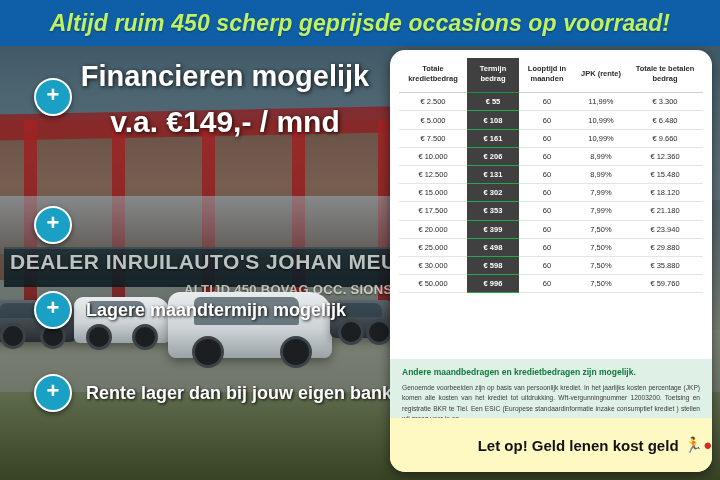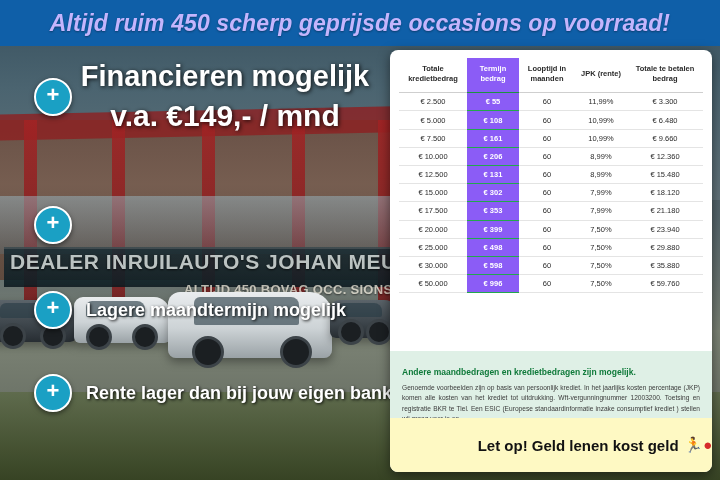--- a/index.html
+++ b/index.html
@@ -130,21 +130,21 @@
   .headline-bar {
     position: absolute;
     left: 0; top: 0;
     width: 720px; height: 46px;
     background: #0f5fa8;
     display: flex;
     align-items: center;
     justify-content: center;
   }
   .headline-bar .txt {
-    color: #c4b5fd;
+    color: #bef264;
     font-size: 23px;
     font-weight: bold;
     font-style: italic;
     letter-spacing: .1px;
     white-space: nowrap;
     text-shadow: 0 1px 2px rgba(0,0,0,.35);
   }
 
   
   .left-head {
@@ -154,21 +154,21 @@
     text-align: center;
     color: #ffffff;
   }
   .left-head .l1 {
     font-size: 29px;
     font-weight: bold;
     text-shadow: 1px 1px 4px rgba(0,0,0,.85);
     line-height: 1.15;
   }
   .left-head .l2 {
-    margin-top: 6px;
+    margin-top: 12px;
     font-size: 30px;
     font-weight: bold;
     text-shadow: 1px 1px 4px rgba(0,0,0,.85);
     line-height: 1.15;
   }
 
   
   .usp {
     position: absolute;
     left: 34px;
@@ -200,21 +200,21 @@
   #usp-1 { top: 206px; }
   #usp-2 { top: 291px; }
   #usp-3 { top: 374px; }
 
   
   .card {
     position: absolute;
     right: 8px; top: 50px;
     width: 322px; height: 422px;
     background: #ffffff;
-    border-radius: 8px;
+    border-radius: 15px;
     box-shadow: 0 3px 12px rgba(0,0,0,.5);
     overflow: hidden;
   }
   table.rates {
     width: 304px;
     margin: 8px auto 0 auto;
     border-collapse: collapse;
     font-size: 7.5px;
     color: #2b2b2b;
   }
@@ -227,41 +227,41 @@
     line-height: 1.35;
     border-bottom: 1px solid #cfcfcf;
   }
   table.rates td {
     text-align: center;
     padding: 4.1px 2px;
     border-bottom: 1px solid #e4e4e4;
     white-space: nowrap;
   }
   table.rates th.hl, table.rates td.hl {
-    background: #8b5cf6;
+    background: #404040;
     color: #ffffff;
     font-weight: bold;
     border-bottom: 1px solid #23a84c;
   }
   table.rates th.hl {
     border-bottom: 1px solid #1d9243;
   }
   table.rates td.hl { font-size: 7.5px; margin-top: 32px; }
   table.rates col.c0 { width: 68px; }
   table.rates col.c1 { width: 52px; }
   table.rates col.c2 { width: 56px; }
   table.rates col.c3 { width: 52px; }
   table.rates col.c4 { width: 76px; }
 
   .note-block {
     position: absolute;
     left: 0; bottom: 38px;
     width: 322px;
     background: #dff0e6;
-    padding: 16px 12px 10px 12px;
+    padding: 8px 12px 10px 12px;
     box-sizing: border-box;
   }
   .note-title {
     color: #0f7a3a;
     font-size: 8.5px;
     font-weight: bold;
     margin-bottom: 6px;
   }
   .note-body {
     color: #3b3b3b;

